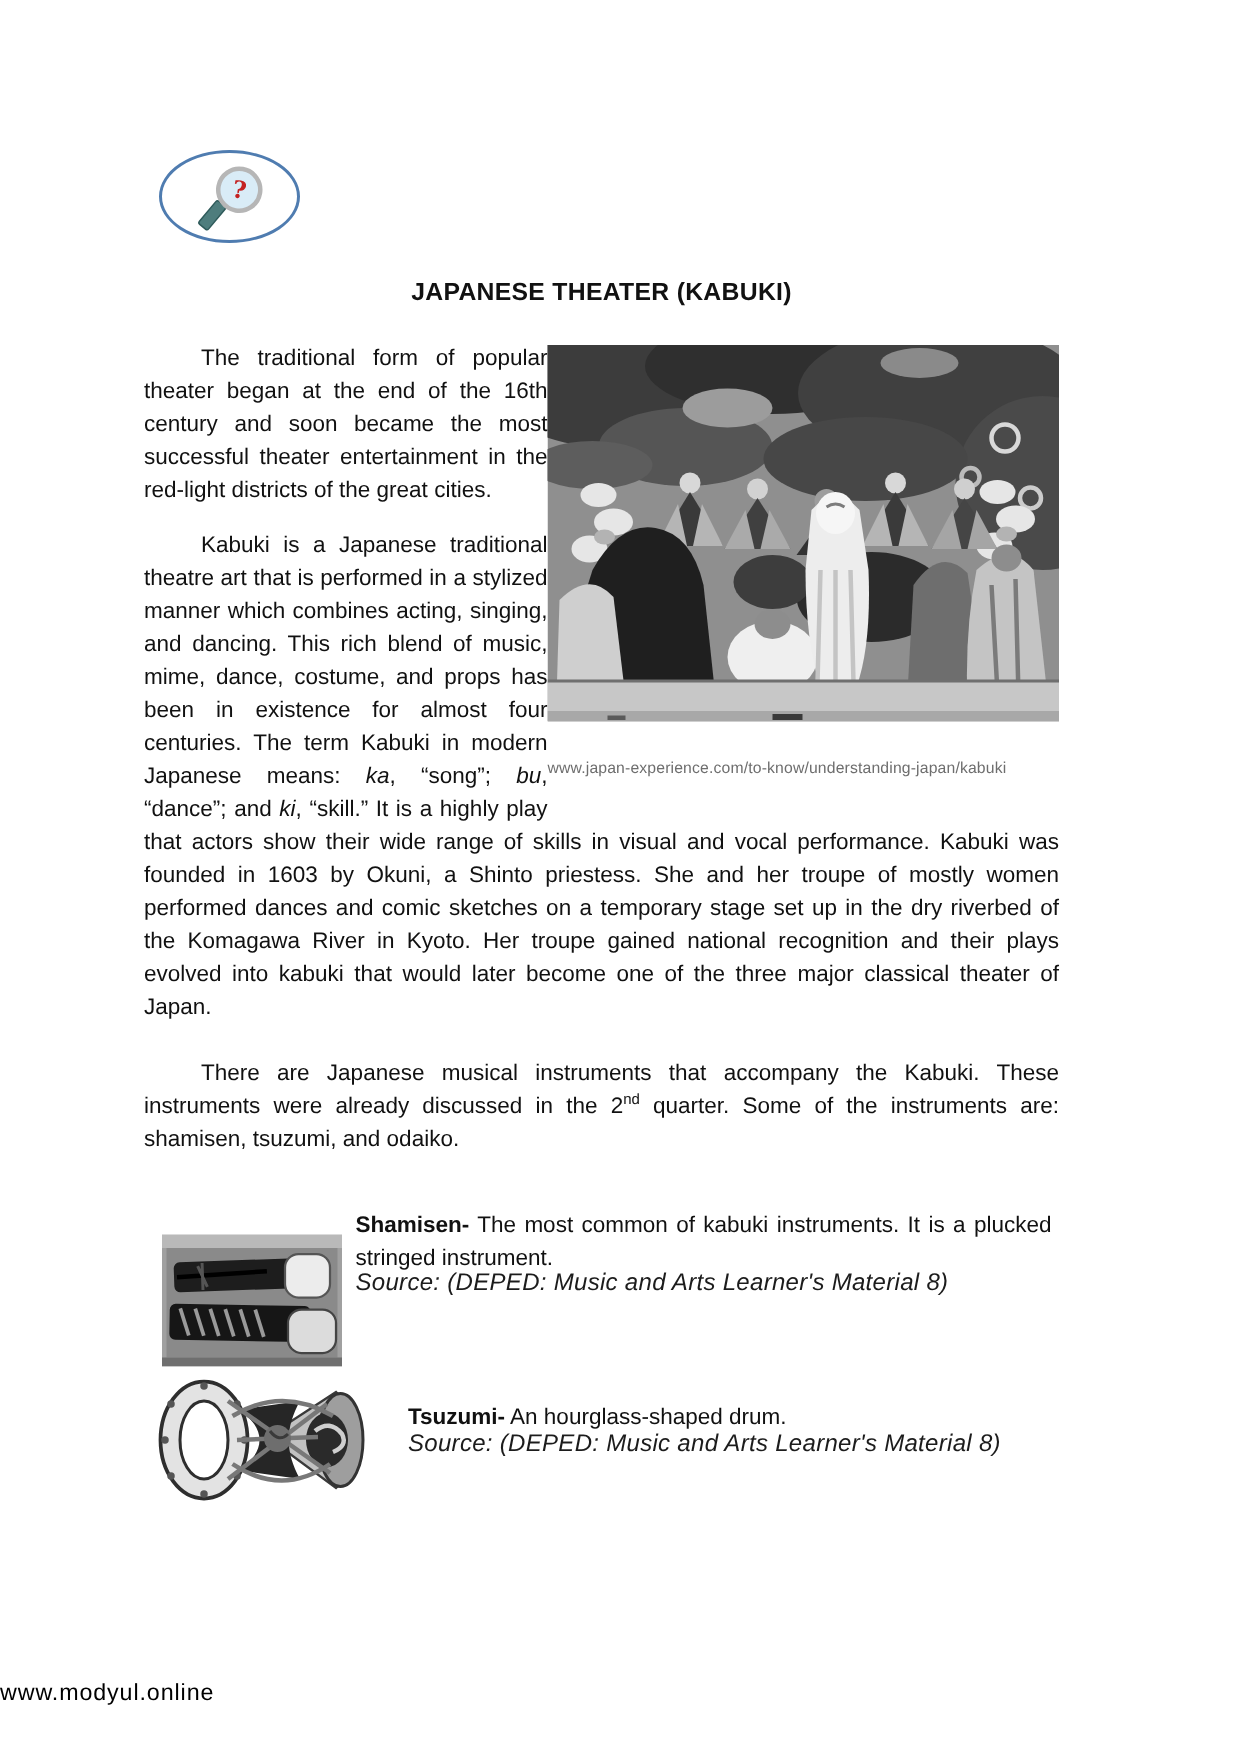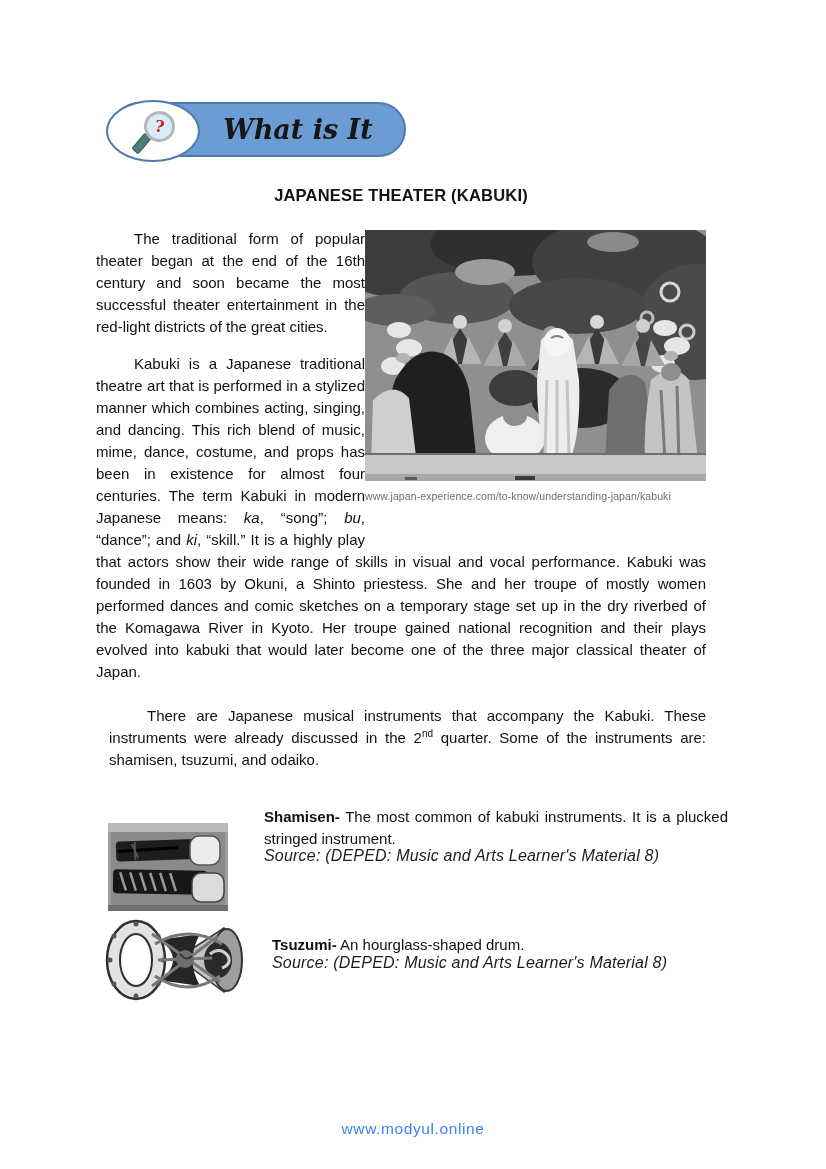--- a/index.html
+++ b/index.html
@@ -36,56 +36,53 @@
     position:absolute; left:4px; bottom:1px; width:7px; height:19px;
     background:#4e7d7d; border:1px solid #2e5a5a; border-radius:2px; transform:rotate(40deg);
   }
 
   
   .article { position:absolute; left:96px; top:186px; width:610px; }
   .article-title { margin:0 0 23px 0; text-align:center; font-size:16.5px; font-weight:bold; letter-spacing:0.2px; }
   .body-text { font-size:15px; line-height:22px; text-align:justify; }
   .kabuki-figure { float:right; width:341px; margin:2px 0 26px 14px; }
   .kabuki-figure svg { display:block; width:341px; height:251px; }
-  .kabuki-caption { font-size:10.5px; color:#6e6e6e; margin-top:4px; letter-spacing:0.1px; text-align:left; }
+  .kabuki-caption { font-size:10.5px; color:#6e6e6e; margin-top:20px; letter-spacing:0.1px; text-align:left; }
   p.para { margin:0 0 15px 0; text-indent:38px; }
-  p.para-last { margin-top:22px;margin-left:13px; }
+  p.para-last { margin-top:22px; }
   .ital { font-style:italic; }
   sup.ord { font-size:10px; line-height:0; }
 
   
   .instrument-image { position:absolute; }
   .shamisen-img { left:108px; top:823px; width:120px; height:88px; }
   .tsuzumi-img { left:100px; top:912px; width:152px; height:97px; }
   .shamisen-img svg, .tsuzumi-img svg { display:block; width:100%; height:100%; }
   .instrument-text { position:absolute; font-size:15px; line-height:21.5px; }
-  .shamisen-text { left:264px; top:806px; width:464px; text-align:justify; }
+  .shamisen-text { left:237px; top:806px; width:464px; text-align:justify; }
   .tsuzumi-text { left:272px; top:934px; width:460px; }
   .instrument-text p { margin:0; }
   .instrument-name { font-weight:bold; }
   .source-line {
     font-style:italic; font-size:16px; line-height:14px; margin-top:3px;
     color:#1c1c1c; letter-spacing:0.2px;
   }
 
   
   .footer {
     position:absolute; left:0; top:1120px; width:100%;
-    text-align:center; font-size:15.5px; color:#3b82f6; letter-spacing:0.6px;
+    font-size:15.5px; color:#000000; letter-spacing:0.6px;
   }
 </style>
 </head>
 <body>
 
 <div class="page">
 
   <div class="badge">
-    <div class="badge-pill">
-      <span class="badge-title">What is It</span>
-    </div>
     <div class="badge-ellipse">
       <div class="mag">
         <div class="mag-handle"></div>
         <div class="mag-lens">
           <span class="mag-q">?</span>
         </div>
       </div>
     </div>
   </div>
 

